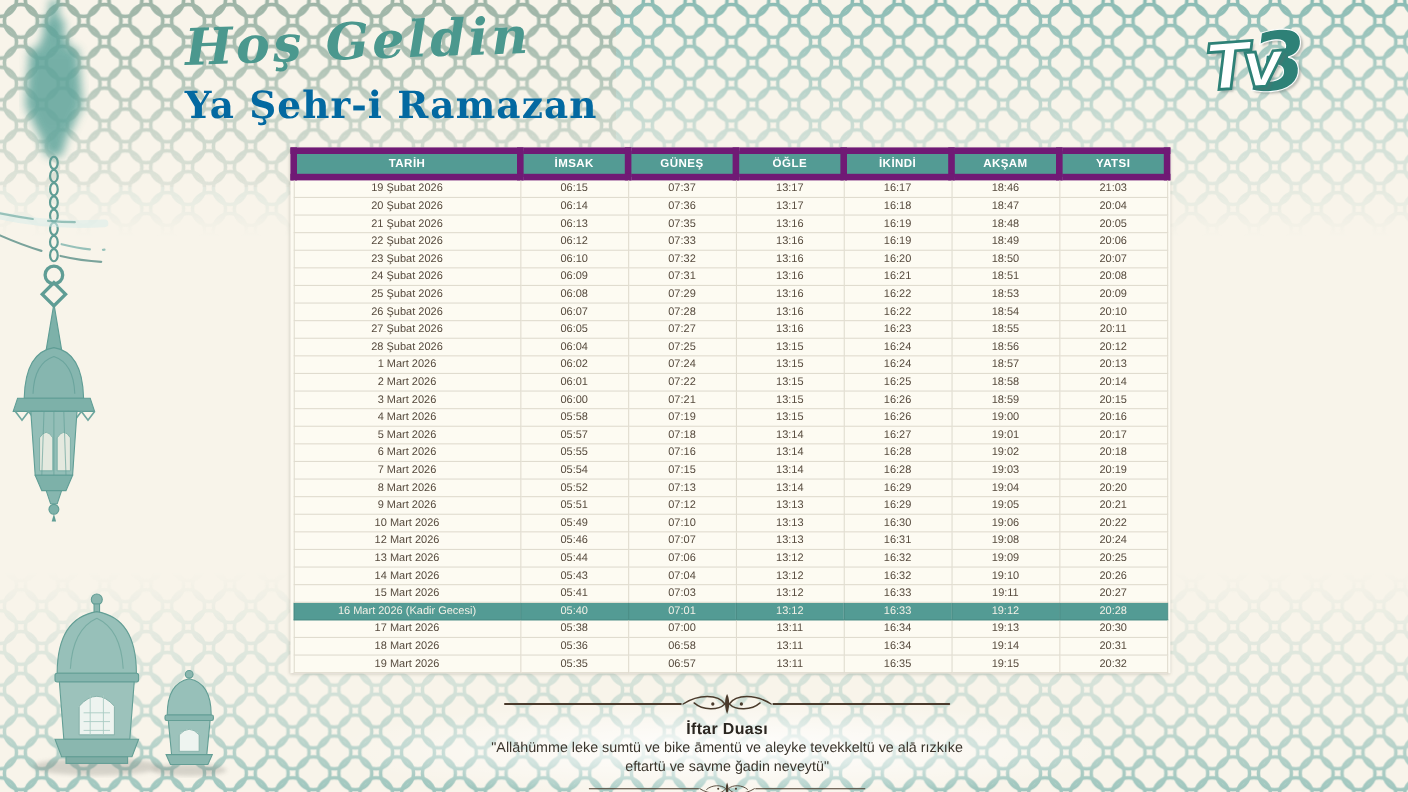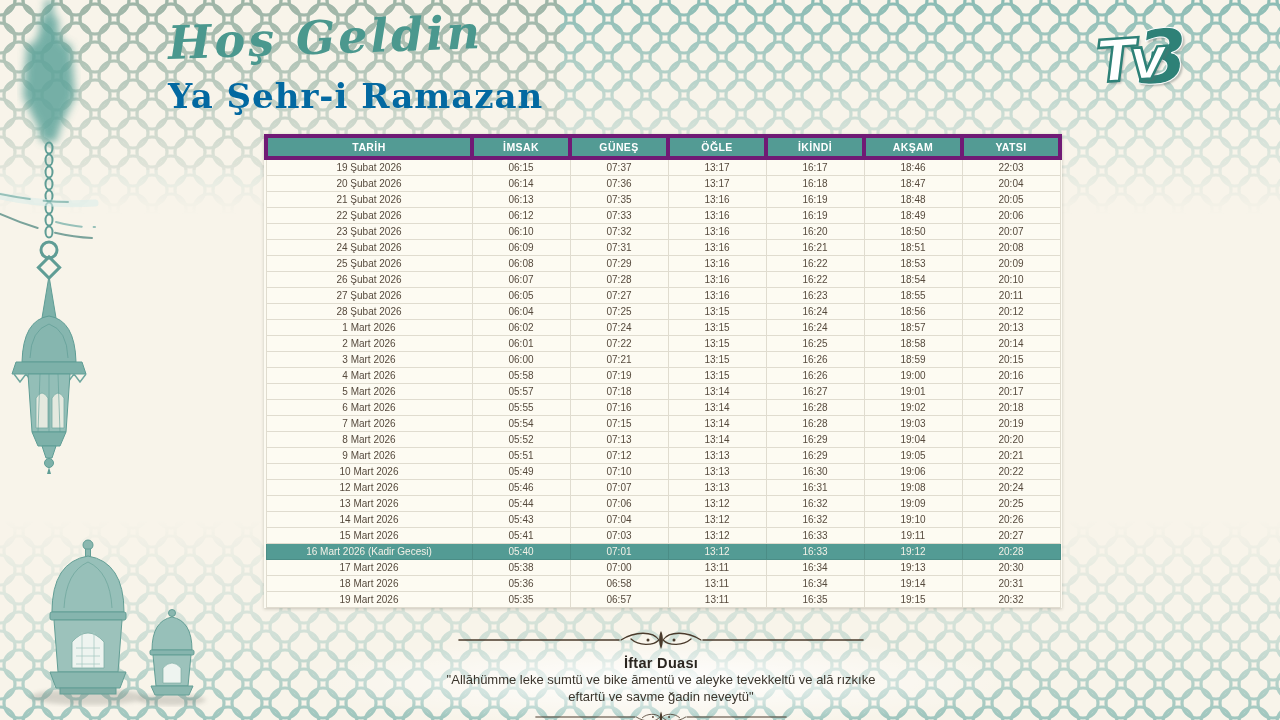--- a/index.html
+++ b/index.html
@@ -42,21 +42,21 @@
     position:absolute; left:264px; top:134px; width:795px;
     border-collapse:collapse; table-layout:fixed;
     box-shadow:0 1px 3px rgba(60,55,40,.25);
     background:#fdfbf2;
   }
   .ptable col.c-date{width:206px;}
   .ptable col.c-time{width:98px;}
   .ptable th{
     height:18px; background:#539b94; color:#ffffff;
     font-size:10.5px; font-weight:bold; letter-spacing:.4px;
-    border:4px solid #701a75; padding:0; text-align:center;
+    border:6px solid #701a75; padding:0; text-align:center;
   }
   .ptable td{
     height:15px; padding:0; text-align:center;
     font-size:10px; color:#564a3d; background:#fdfbf2;
     border:1px solid #e0dccf; border-top-color:#d9d5c8;
   }
   .ptable tr.highlight td{
     background:#539b94; color:#f4f1e7; border-color:#4b8d86;
   }
   
@@ -228,21 +228,21 @@
       </tr>
     </thead>
     <tbody>
         <tr>
           <td>19 Şubat 2026</td>
           <td>06:15</td>
           <td>07:37</td>
           <td>13:17</td>
           <td>16:17</td>
           <td>18:46</td>
-          <td>22:03</td>
+          <td>21:03</td>
         </tr>
         <tr>
           <td>20 Şubat 2026</td>
           <td>06:14</td>
           <td>07:36</td>
           <td>13:17</td>
           <td>16:18</td>
           <td>18:47</td>
           <td>20:04</td>
         </tr>

